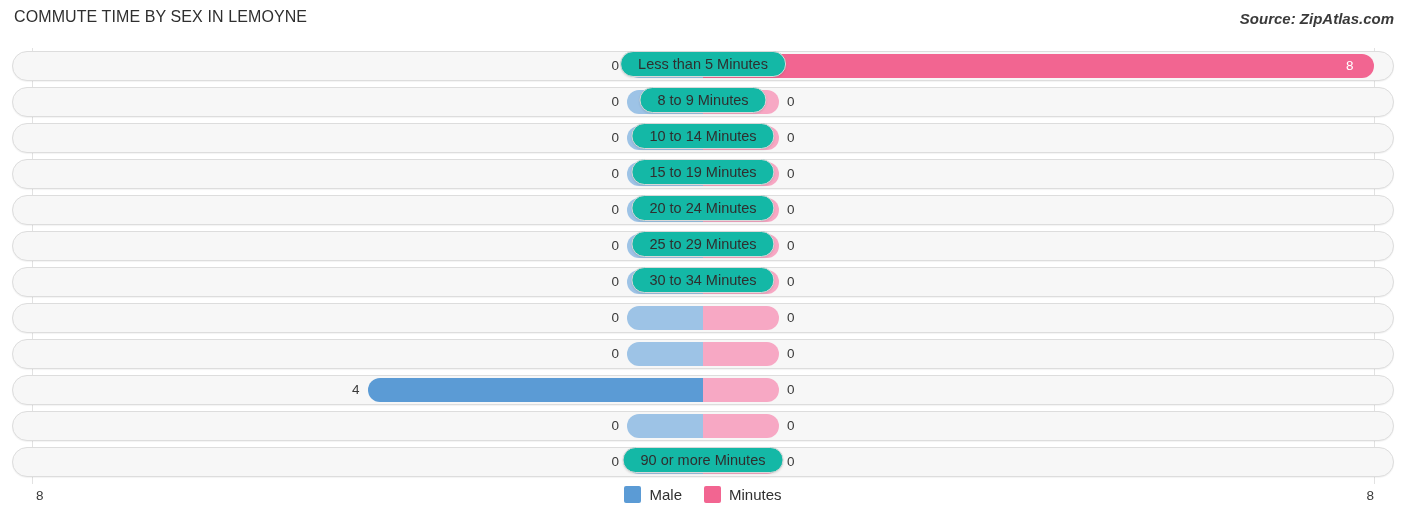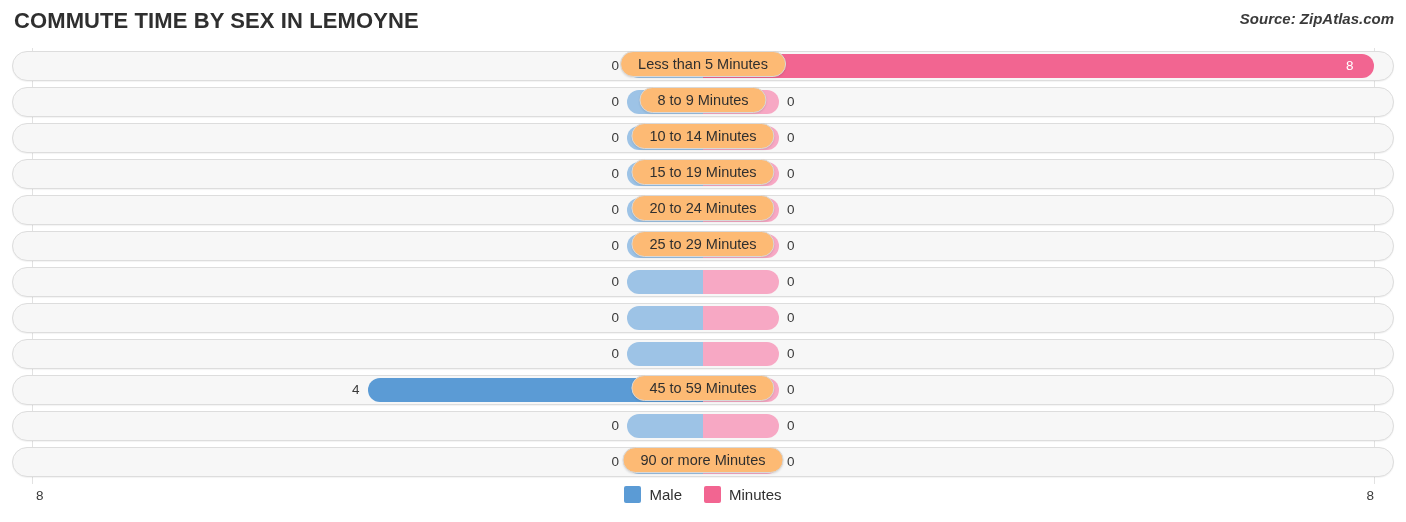--- a/index.html
+++ b/index.html
@@ -17,22 +17,22 @@
     width: 1406px;
     height: 522px;
     background: #ffffff;
   }
 
   
   .chart-title {
     position: absolute;
     left: 14px;
     top: 8px;
-    font-size: 22px;
-    font-weight: 700;
+    font-size: 16px;
+    font-weight: 400;
     color: #2f2f2f;
     letter-spacing: .1px;
     white-space: nowrap;
   }
 
   .chart-source {
     position: absolute;
     right: 12px;
     top: 10px;
     font-size: 15px;
@@ -144,21 +144,21 @@
     white-space: nowrap;
   }
 
   
   .cat-pill {
     position: absolute;
     top: 3px;
     height: 24px;
     left: 50%;
     transform: translateX(-50%);
-    background: #fdba74;
+    background: #14b8a6;
     border: 1px solid #d8d8d8;
     border-radius: 16px;
     padding: 12px 17px;
     display: flex;
     align-items: center;
     justify-content: center;
     font-size: 14.5px;
     color: #2f2f2f;
     white-space: nowrap;
     box-shadow: 0 1px 2px rgba(0,0,0,.10);
@@ -285,20 +285,21 @@
         <div class="row">
           <div class="row-track"></div>
           <div class="half half-left">
             <div class="bar bar-male" style="width: 76px;"></div>
             <div class="val val-male" style="right: 84px;">0</div>
           </div>
           <div class="half half-right">
             <div class="bar bar-female" style="width: 76px;"></div>
             <div class="val val-female" style="left: 84px;">0</div>
           </div>
+          <div class="cat-pill">30 to 34 Minutes</div>
         </div>
         <div class="row">
           <div class="row-track"></div>
           <div class="half half-left">
             <div class="bar bar-male" style="width: 76px;"></div>
             <div class="val val-male" style="right: 84px;">0</div>
           </div>
           <div class="half half-right">
             <div class="bar bar-female" style="width: 76px;"></div>
             <div class="val val-female" style="left: 84px;">0</div>
@@ -318,21 +319,20 @@
         <div class="row">
           <div class="row-track"></div>
           <div class="half half-left">
             <div class="bar bar-male has-value" style="width: 335.5px;"></div>
             <div class="val val-male" style="right: 343.5px;">4</div>
           </div>
           <div class="half half-right">
             <div class="bar bar-female" style="width: 76px;"></div>
             <div class="val val-female" style="left: 84px;">0</div>
           </div>
-          <div class="cat-pill">45 to 59 Minutes</div>
         </div>
         <div class="row">
           <div class="row-track"></div>
           <div class="half half-left">
             <div class="bar bar-male" style="width: 76px;"></div>
             <div class="val val-male" style="right: 84px;">0</div>
           </div>
           <div class="half half-right">
             <div class="bar bar-female" style="width: 76px;"></div>
             <div class="val val-female" style="left: 84px;">0</div>

